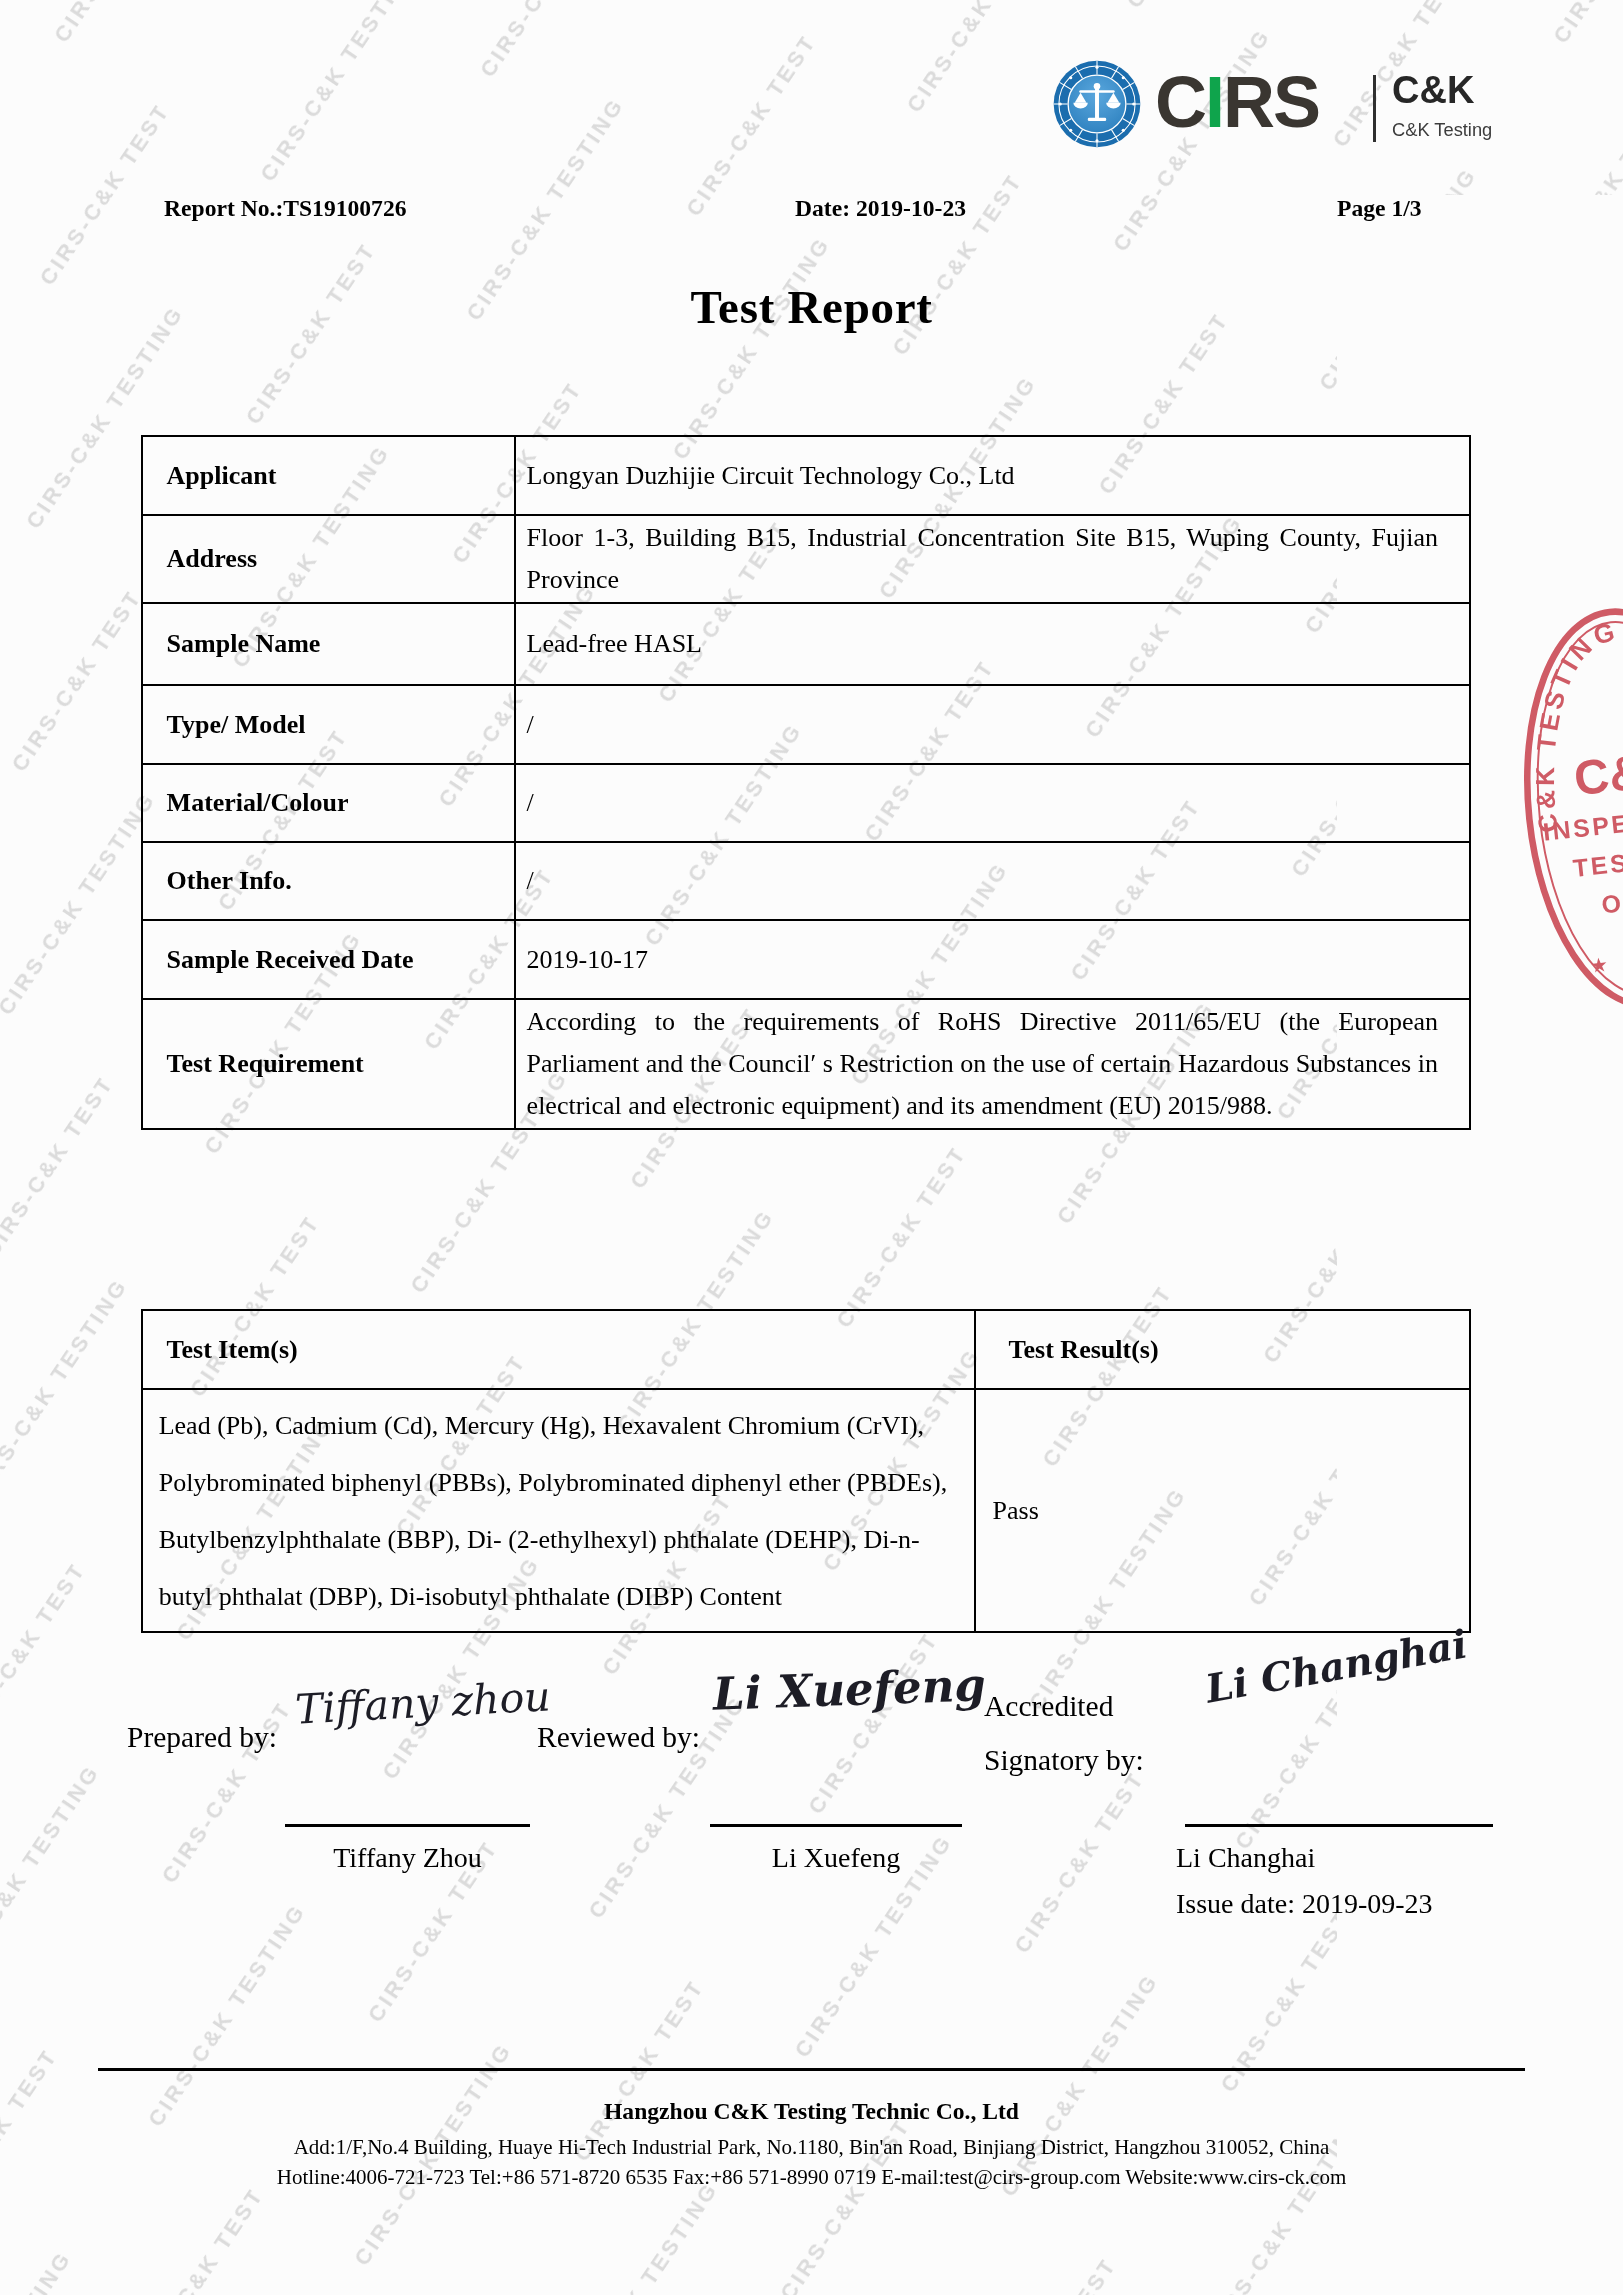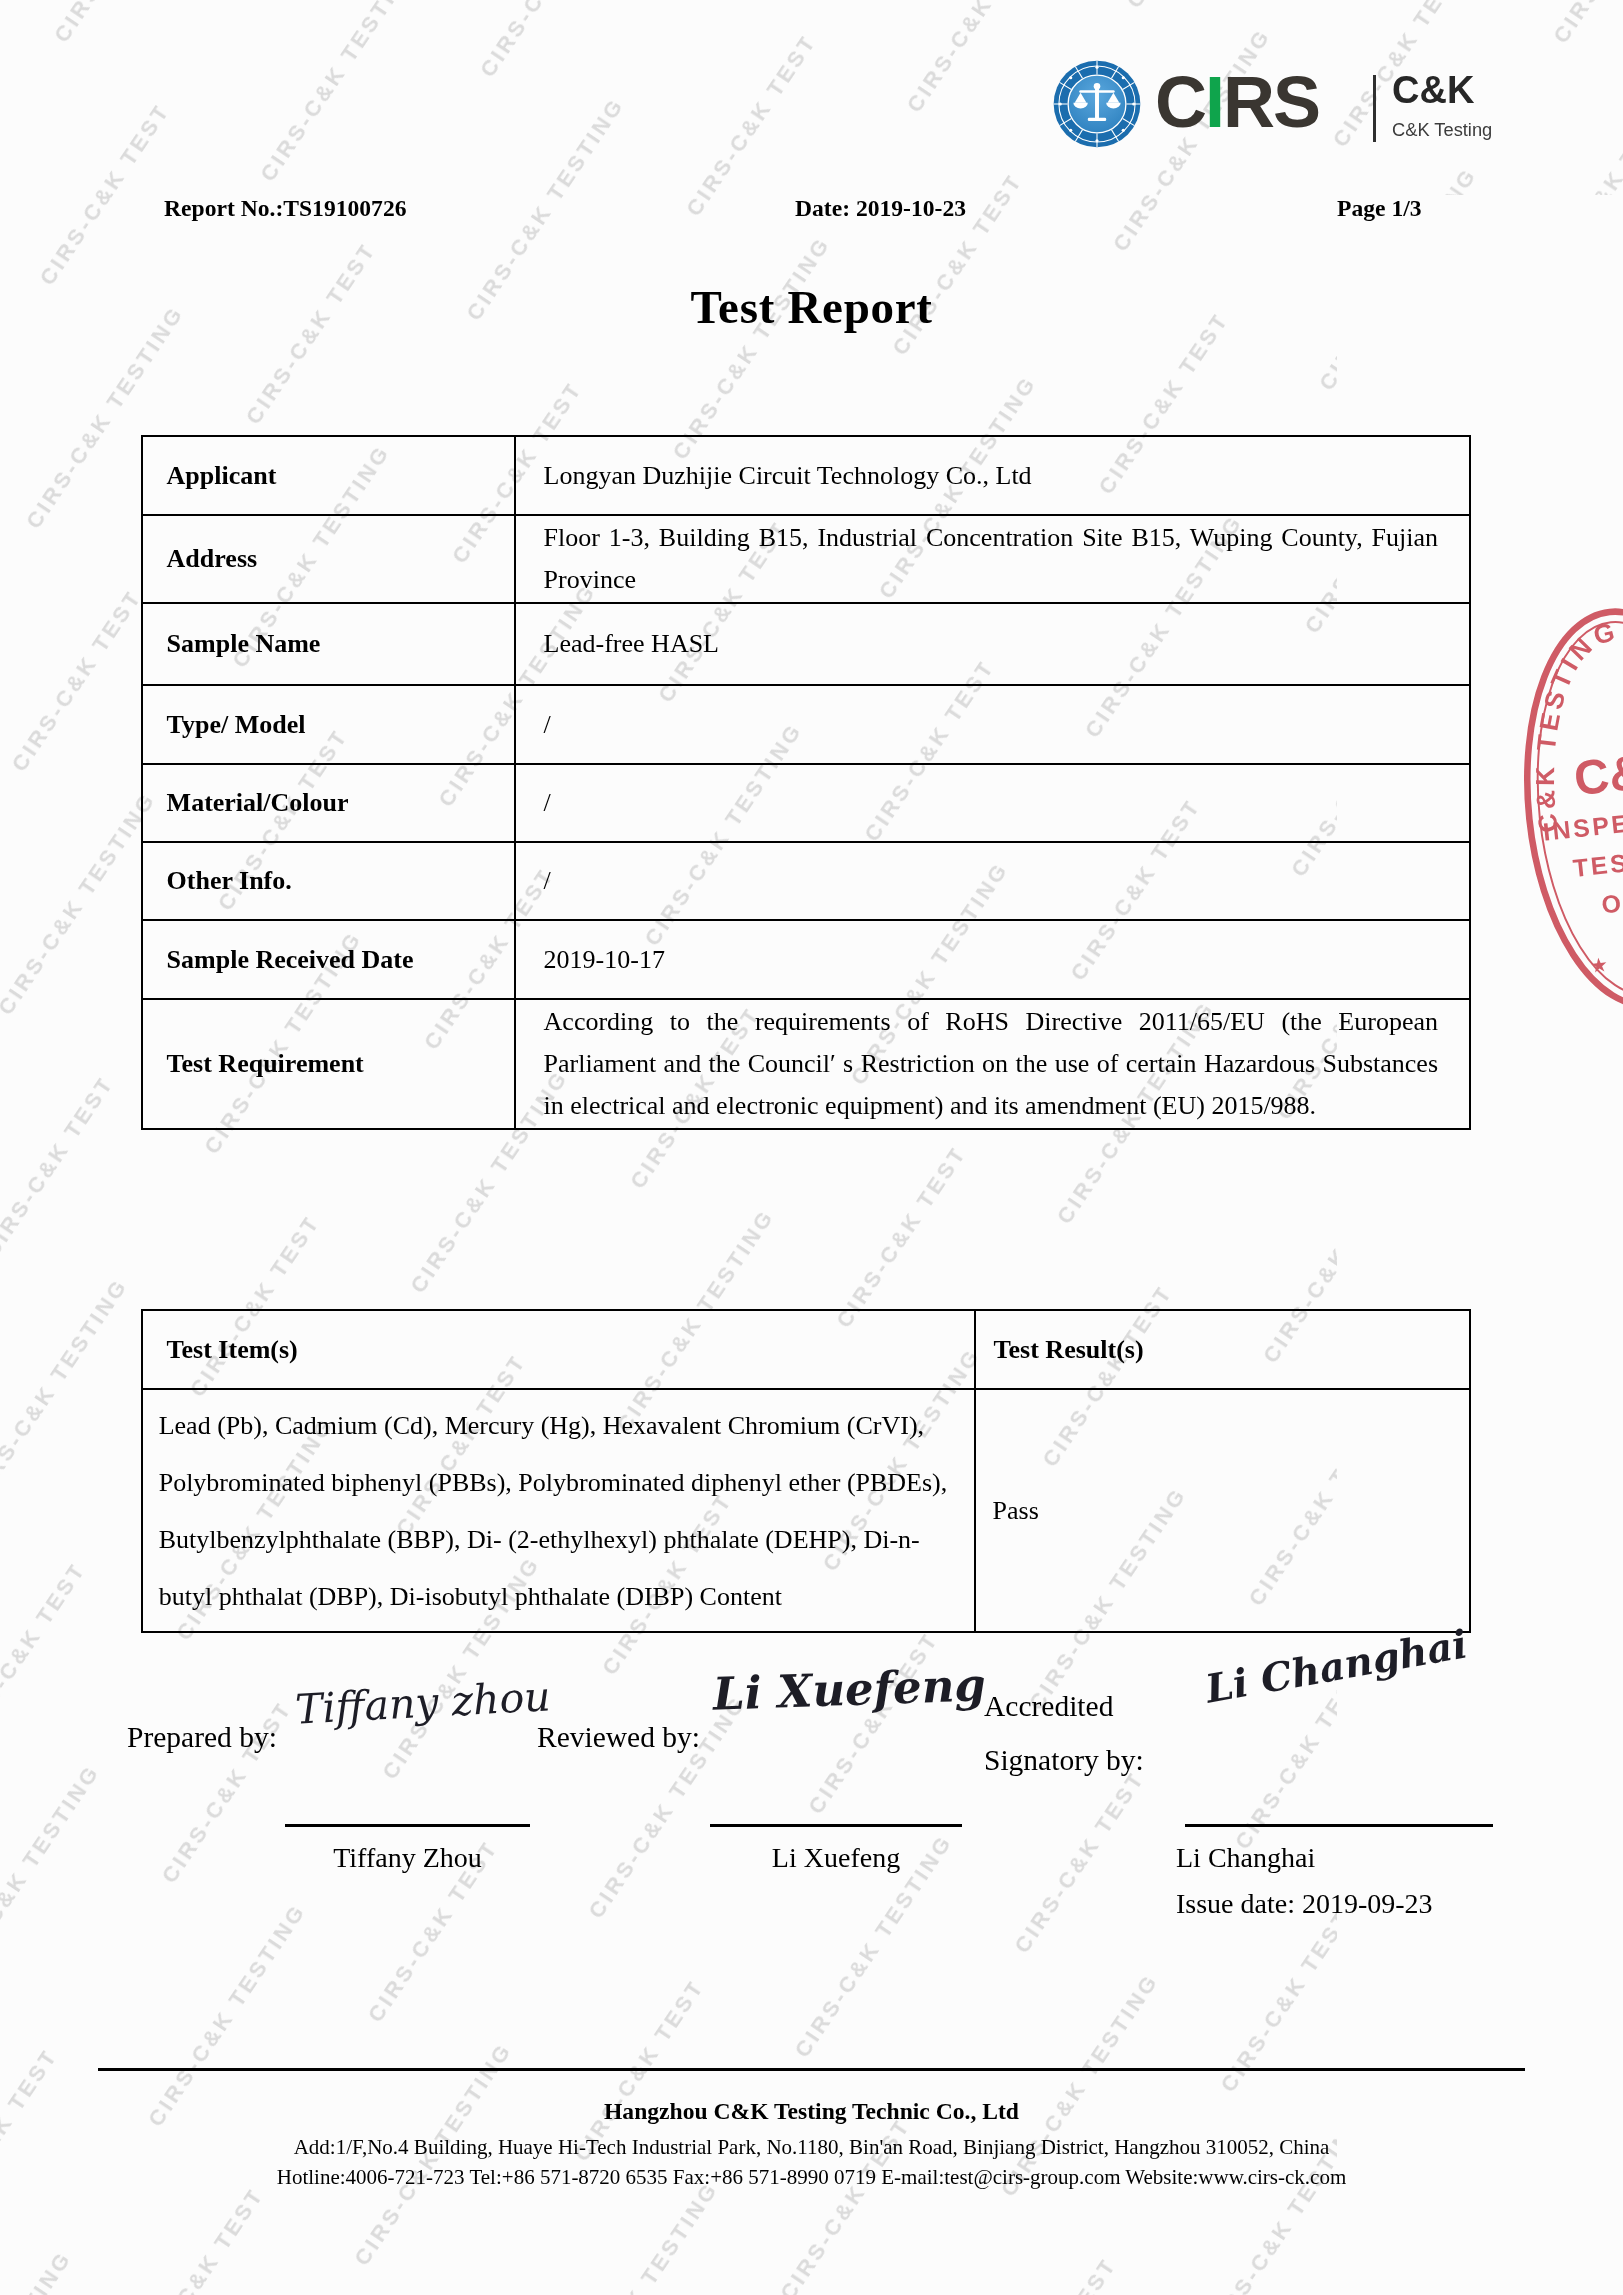--- a/index.html
+++ b/index.html
@@ -34,36 +34,36 @@
   .meta.page{left:1337px;}
 
   
   .title{left:0;top:280px;width:1623px;text-align:center;font-weight:700;font-size:47px;letter-spacing:0.7px;}
 
   
   table{border-collapse:collapse;table-layout:fixed;}
   td{border:2px solid #000;font-size:26px;vertical-align:middle;}
   .info{left:141px;top:435px;width:1330px;}
   .info td.lbl{width:346px;font-weight:700;padding-left:23.6px;}
-  .info td.val{padding-left:28px;padding-right:31px;}
+  .info td.val{padding-left:11px;padding-right:31px;}
   .info td.just{text-align:justify;line-height:42px;}
   .info tr:nth-child(1){height:79px;}
   .info tr:nth-child(2){height:82px;}
   .info tr:nth-child(3){height:82px;}
   .info tr:nth-child(4){height:79px;}
   .info tr:nth-child(5){height:78px;}
   .info tr:nth-child(6){height:78px;}
   .info tr:nth-child(7){height:79px;}
   .info tr:nth-child(8){height:79px;}
   .info tr:nth-child(9){height:172px;}
   .result{left:141px;top:1309px;width:1330px;}
   .result tr:nth-child(1){height:79px;}
   .result tr:nth-child(2){height:214px;}
   .result td.h1{width:806px;font-weight:700;padding-left:23.6px;}
-  .result td.h2{font-weight:700;padding-left:18px;margin-left:40px;}
+  .result td.h2{font-weight:700;padding-left:33px;margin-left:40px;}
   .result td.items{padding:6.5px 19.6px 6.5px 15.7px;line-height:57px;}
   .result td.res{padding-left:17px;}
 
   
   .sig-label{font-size:29.5px;}
   .sig{font-family:"DejaVu Serif",serif;font-style:italic;color:#1d1d26;white-space:nowrap;}
   .rule{height:2.6px;background:#000;}
   .sig-name{top:1842px;font-size:28px;text-align:center;}
 
   

